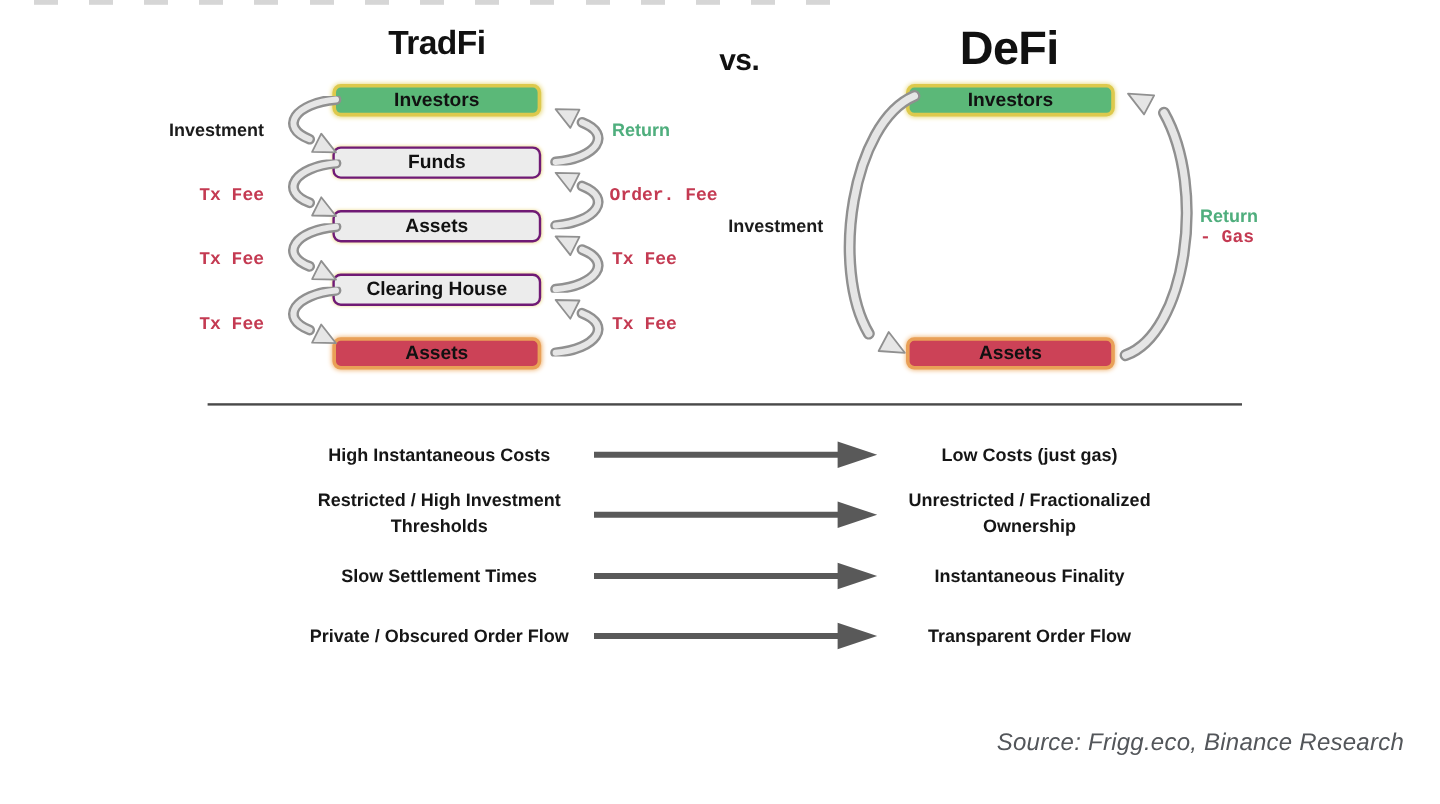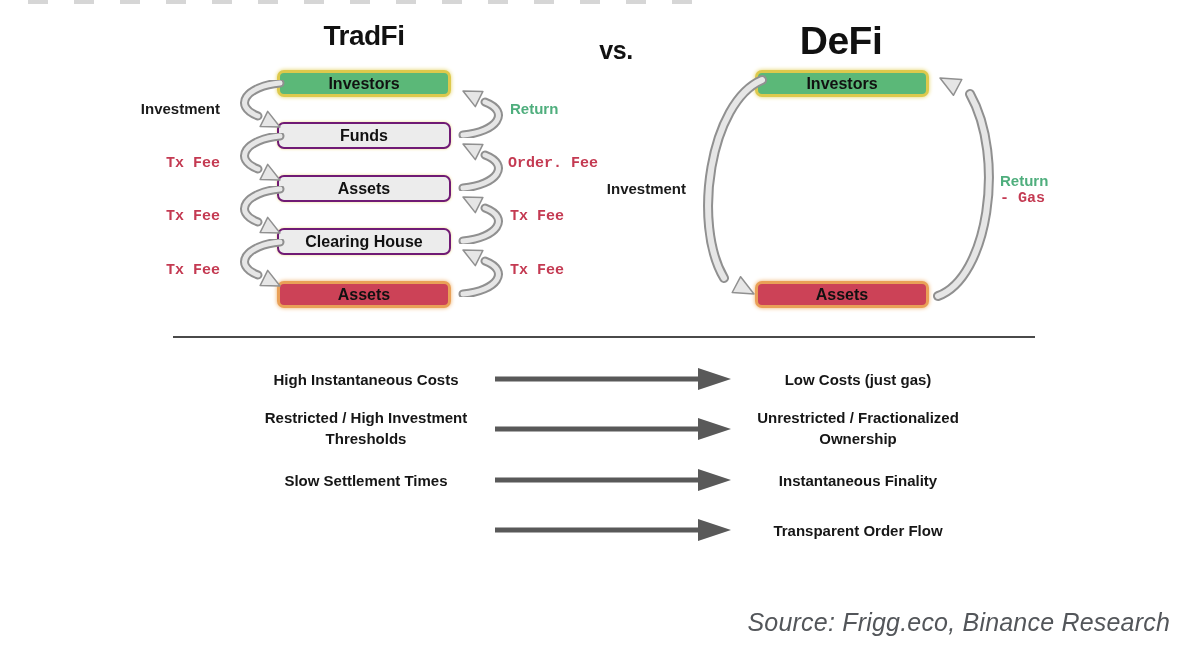--- a/index.html
+++ b/index.html
@@ -34,21 +34,21 @@
   .arrow-svg{position:absolute;}
   .divider{position:absolute;left:173px;top:336px;width:862px;height:2px;background:#4a4a4a;}
 
   .cmp-cell{position:absolute;font-weight:700;font-size:15px;line-height:21px;color:#161616;text-align:center;}
   .cmp-left{left:160px;width:412px;}
   .cmp-right{left:742px;width:232px;}
   .wrap-narrow{display:block;max-width:246px;margin:0 auto;}
 
   .source{
     position:absolute;left:500px;top:608px;width:670px;text-align:right;
-    font-style:italic;font-size:25px;color:#53565a;letter-spacing:.2px;
+    font-style:italic;font-size:20px;color:#53565a;letter-spacing:.2px;
   }
 </style>
 </head>
 <body>
 
 <div class="canvas">
 
   <div class="cropped-top"></div>
 
   <div class="title tradfi-title">TradFi</div>
@@ -149,20 +149,21 @@
   </svg>
   <div class="cmp-cell cmp-right" style="top:407px;">Unrestricted / Fractionalized Ownership</div>
 
   <div class="cmp-cell cmp-left" style="top:470px;">Slow Settlement Times</div>
   <svg class="arrow-svg" style="left:493px;top:467px;" width="240" height="26" viewBox="0 0 240 26">
     <line x1="2" y1="13" x2="206" y2="13" stroke="#595959" stroke-width="5"></line>
     <polygon points="205,2 238,13 205,24" fill="#595959"></polygon>
   </svg>
   <div class="cmp-cell cmp-right" style="top:470px;">Instantaneous Finality</div>
 
+  <div class="cmp-cell cmp-left" style="top:520px;">Private / Obscured Order Flow</div>
   <svg class="arrow-svg" style="left:493px;top:517px;" width="240" height="26" viewBox="0 0 240 26">
     <line x1="2" y1="13" x2="206" y2="13" stroke="#595959" stroke-width="5"></line>
     <polygon points="205,2 238,13 205,24" fill="#595959"></polygon>
   </svg>
   <div class="cmp-cell cmp-right" style="top:520px;">Transparent Order Flow</div>
 
   <div class="source">Source: Frigg.eco, Binance Research</div>
 
 </div>
 

